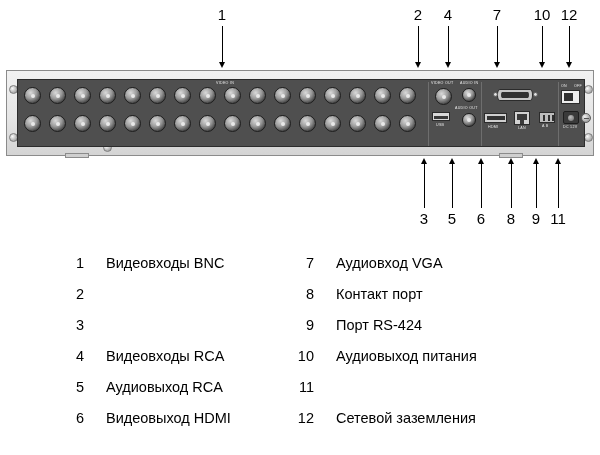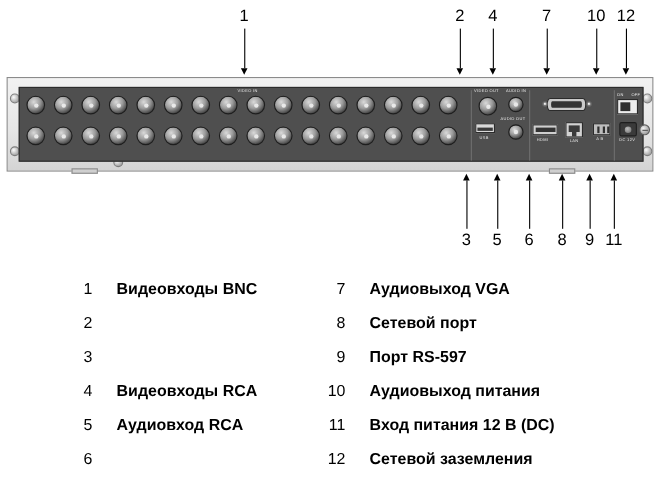--- a/index.html
+++ b/index.html
@@ -310,21 +310,20 @@
     left: 0;
     width: 18px;
     text-align: right;
     color: #000;
   }
   .legend-text {
     position: absolute;
     left: 40px;
     color: #000;
     white-space: nowrap;
-    font-weight: bold;
   }
 </style>
 </head>
 <body>
 
 <div id="callouts-top">
   <div class="callout-top" style="left:209px; top:6px;">1</div>
   <div class="leader" style="left:222px; top:26px; height:36px;"></div>
   <div class="arrow-down" style="left:218.5px; top:62px;"></div>
 
@@ -486,46 +485,46 @@
     </div>
     <div class="legend-row">
       <span class="legend-num">3</span>
     </div>
     <div class="legend-row">
       <span class="legend-num">4</span>
       <span class="legend-text">Видеовходы RCA</span>
     </div>
     <div class="legend-row">
       <span class="legend-num">5</span>
-      <span class="legend-text">Аудиовход RCA</span>
+      <span class="legend-text">Аудиовыход RCA</span>
     </div>
     <div class="legend-row">
       <span class="legend-num">6</span>
+      <span class="legend-text">Видеовыход HDMI</span>
     </div>
   </div>
 
   <div class="legend-col" id="legend-col-right">
     <div class="legend-row">
       <span class="legend-num">7</span>
-      <span class="legend-text">Аудиовыход VGA</span>
+      <span class="legend-text">Аудиовход VGA</span>
     </div>
     <div class="legend-row">
       <span class="legend-num">8</span>
-      <span class="legend-text">Сетевой порт</span>
+      <span class="legend-text">Контакт порт</span>
     </div>
     <div class="legend-row">
       <span class="legend-num">9</span>
-      <span class="legend-text">Порт RS-597</span>
+      <span class="legend-text">Порт RS-424</span>
     </div>
     <div class="legend-row">
       <span class="legend-num">10</span>
       <span class="legend-text">Аудиовыход питания</span>
     </div>
     <div class="legend-row">
       <span class="legend-num">11</span>
-      <span class="legend-text">Вход питания 12 В (DC)</span>
     </div>
     <div class="legend-row">
       <span class="legend-num">12</span>
       <span class="legend-text">Сетевой заземления</span>
     </div>
   </div>
 </div>
 
 </body></html>

